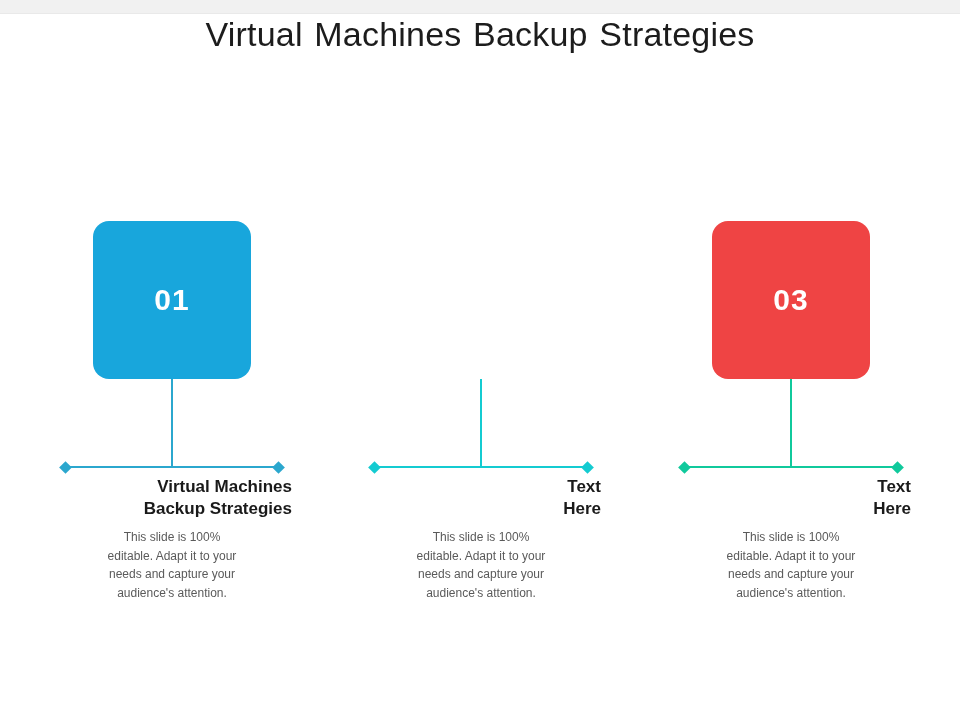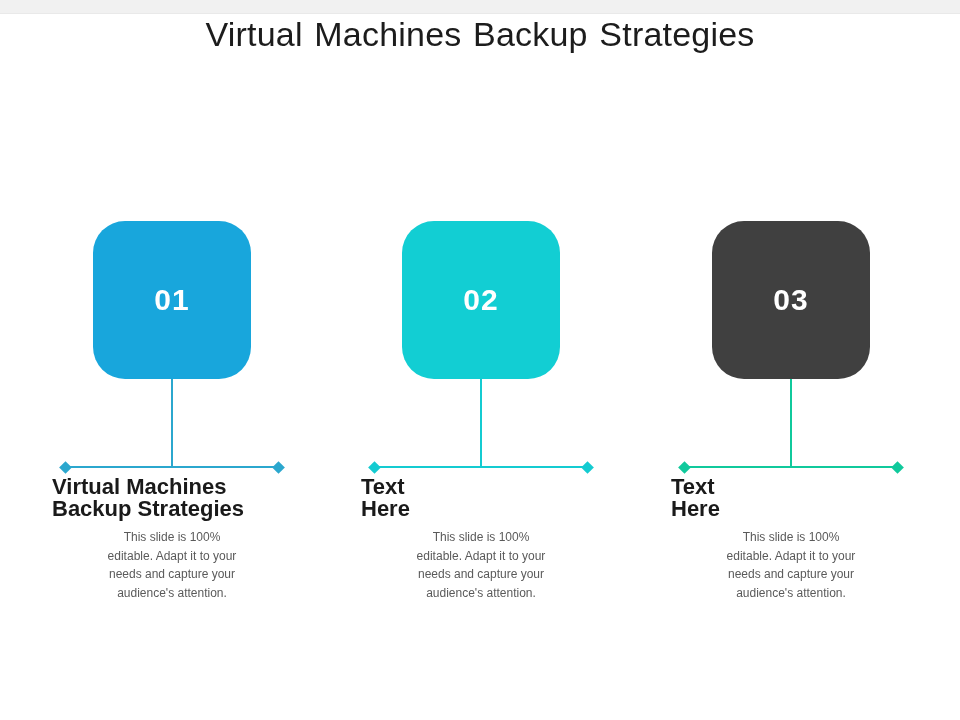--- a/index.html
+++ b/index.html
@@ -37,21 +37,21 @@
   }
   .col-1 { left: 52px; }
   .col-2 { left: 361px; }
   .col-3 { left: 671px; }
   .square {
     position: absolute;
     top: 0;
     left: 41px;
     width: 158px;
     height: 158px;
-    border-radius: 32px;
+    border-radius: 16px;
     display: flex;
     align-items: center;
     justify-content: center;
   }
   .square-number {
     color: #ffffff;
     font-size: 30px;
     font-weight: 700;
     letter-spacing: 1px;
   }
@@ -76,22 +76,22 @@
     height: 9px;
     transform: rotate(45deg);
   }
   .diamond.left  { left: -4px; }
   .diamond.right { right: -4px; }
   .item-heading {
     position: absolute;
     top: 255px;
     left: 0;
     width: 100%;
-    text-align: left;
-    font-size: 22px;
+    text-align: right;
+    font-size: 17px;
     font-weight: 700;
     line-height: 22px;
     color: #1a1a1a;
     white-space: pre-line;
   }
   .item-body {
     position: absolute;
     top: 307px;
     left: 20px;
     width: 200px;
@@ -120,38 +120,35 @@
   </div>
   <div class="item-heading">Virtual Machines
 Backup Strategies</div>
   <div class="item-body">This slide is 100%
 editable. Adapt it to your
 needs and capture your
 audience's attention.</div>
 </div>
 
 <div class="column col-2">
-  <div class="square" style="background: rgb(18, 206, 211);">
-    <span class="square-number">02</span>
-  </div>
   <div class="vline" style="background: rgb(20, 203, 209);"></div>
   <div class="hline" style="background: rgb(20, 203, 209);">
     <span class="diamond left" style="background: rgb(20, 203, 209);"></span>
     <span class="diamond right" style="background: rgb(20, 203, 209);"></span>
   </div>
   <div class="item-heading">Text
 Here</div>
   <div class="item-body">This slide is 100%
 editable. Adapt it to your
 needs and capture your
 audience's attention.</div>
 </div>
 
 <div class="column col-3">
-  <div class="square" style="background: #404040; justify-content: center;">
+  <div class="square" style="background: #ef4444; justify-content: center;">
     <span class="square-number">03</span>
   </div>
   <div class="vline" style="background: rgb(16, 201, 156);"></div>
   <div class="hline" style="background: rgb(16, 201, 156);">
     <span class="diamond left" style="background: rgb(16, 201, 156);"></span>
     <span class="diamond right" style="background: rgb(16, 201, 156);"></span>
   </div>
   <div class="item-heading">Text
 Here</div>
   <div class="item-body">This slide is 100%

